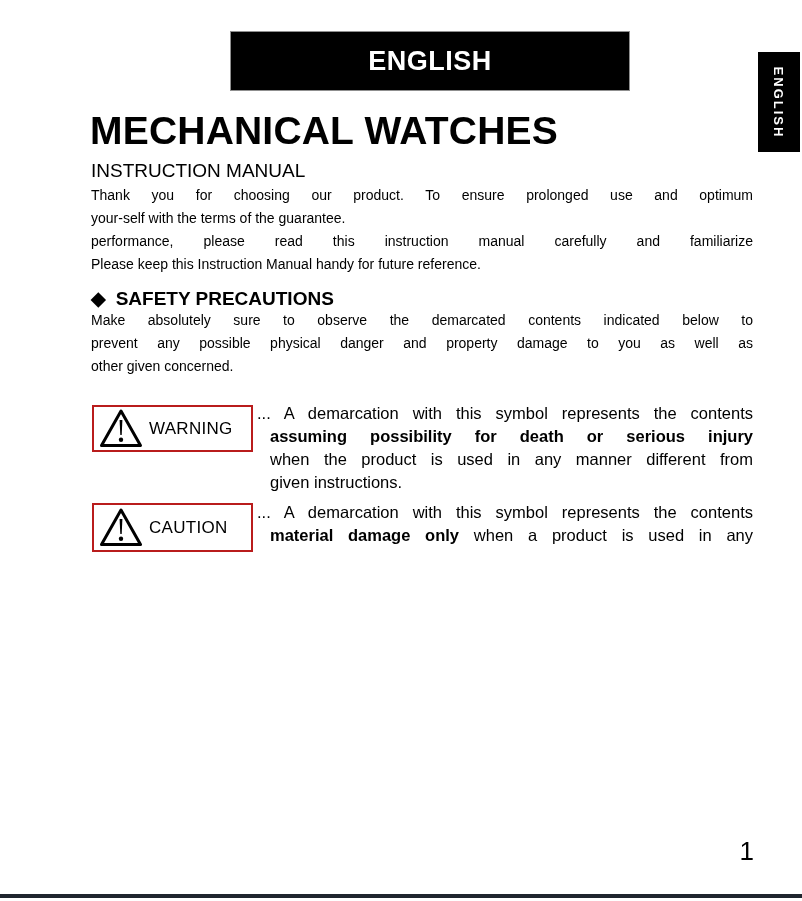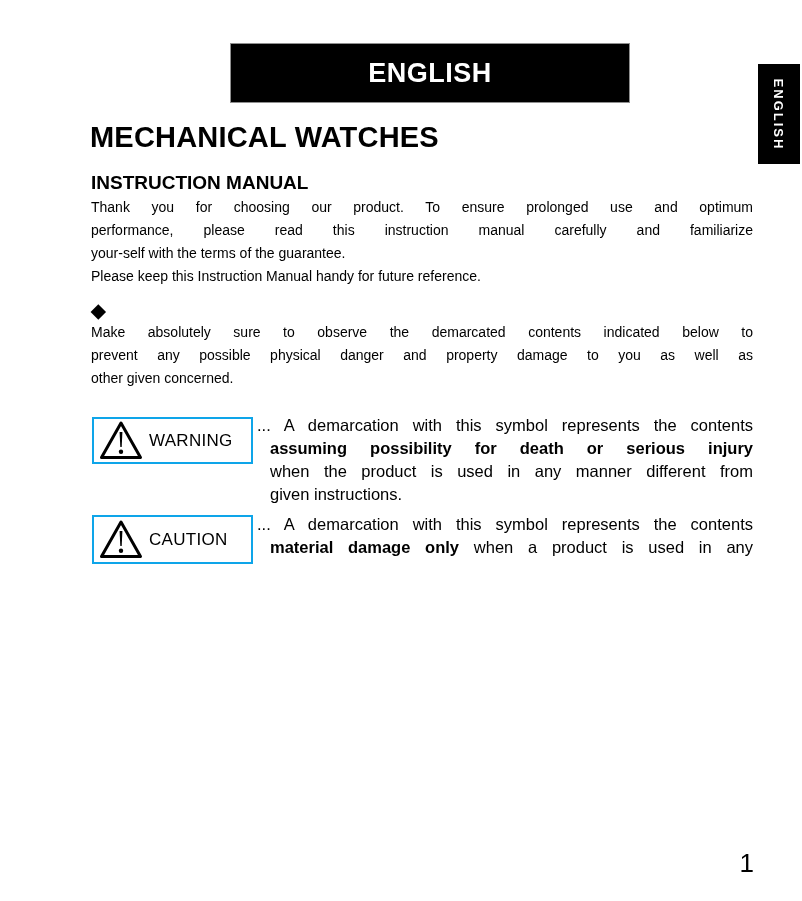--- a/index.html
+++ b/index.html
@@ -4,21 +4,21 @@
 <style>
   html,body { margin:0; padding:0; }
   body {
     width:802px; height:901px;
     background:#ffffff;
     font-family:"Liberation Sans", sans-serif;
     color:#000;
     position:relative;
     overflow:hidden;
   }
-  .abs { position:absolute;margin-top:12px; }
+  .abs { position:absolute; }
 
   
   .banner {
     left:230px; top:31px; width:400px; height:60px;
     background:#000; border:1px solid #8f8f8f; box-sizing:border-box;
     display:flex; align-items:center; justify-content:center;
   }
   .banner-label {
     color:#fff; font-weight:bold; font-size:27px; letter-spacing:0.5px;
   }
@@ -29,44 +29,44 @@
     background:#000;
     display:flex; align-items:center; justify-content:center;
   }
   .side-tab-label {
     color:#fff; font-weight:bold; font-size:13px; letter-spacing:2px;
     transform:rotate(90deg); white-space:nowrap;
   }
 
   .doc-title {
     left:90px; top:109px;
-    font-size:29px; font-weight:bold; letter-spacing:0.2px;
+    font-size:39px; font-weight:bold; letter-spacing:0.2px;
     white-space:nowrap;
     text-align:right;
   }
 
   .sec-heading {
     left:91px; top:160px;
-    font-size:19px; font-weight:bold; white-space:nowrap;text-align:right;
+    font-size:19px; font-weight:normal; white-space:nowrap;text-align:right;
   }
 
   .textblock { width:662px; left:91px; font-size:14px; line-height:23px; }
   .tline { text-align:left; white-space:normal; }
   .tline.just { text-align:justify; text-align-last:justify; }
 
   .para-intro   { top:184px; }
   .safety-head  { left:91px; top:287px; font-size:19px; font-weight:bold; white-space:nowrap;
                   display:flex; align-items:center; }
   .diamond      { font-size:19px; margin-right:10px; }
   .safety-intro { top:309px; }
 
   
   .nbox {
     left:92px; width:161px; height:47px;
-    border:2px solid #0ea5e9; box-sizing:border-box;
+    border:2px solid #b91c1c; box-sizing:border-box;
     background:#fff;
     display:flex; align-items:center;
     padding-left:5px;
   }
   .nbox-warning { top:405px; }
   .nbox-caution { top:503px; height:49px; }
   .nbox svg { flex:0 0 auto; }
   .nbox-label { font-size:17px; letter-spacing:0.3px; margin-left:6px; white-space:nowrap; }
 
   .ntext {
@@ -97,27 +97,28 @@
 
 <div class="abs side-tab">
   <span class="side-tab-label">ENGLISH</span>
 </div>
 
 <div class="abs doc-title">MECHANICAL WATCHES</div>
 
 <div class="abs sec-heading">INSTRUCTION MANUAL</div>
 <div class="abs textblock para-intro">
     <div class="tline just">Thank you for choosing our product. To ensure prolonged use and optimum</div>
+    <div class="tline">your-self with the terms of the guarantee.</div>
     <div class="tline just">performance, please read this instruction manual carefully and familiarize</div>
-    <div class="tline">your-self with the terms of the guarantee.</div>
     <div class="tline">Please keep this Instruction Manual handy for future reference.</div>
   </div>
 
 <div class="abs safety-head">
   <span class="diamond">◆</span>
+  <span>SAFETY PRECAUTIONS</span>
 </div>
 <div class="abs textblock safety-intro">
     <div class="tline just">Make absolutely sure to observe the demarcated contents indicated below to</div>
     <div class="tline just">prevent any possible physical danger and property damage to you as well as</div>
     <div class="tline">other given concerned.</div>
   </div>
 
 <div class="abs nbox nbox-warning">
   <svg width="44" height="41" viewBox="0 0 44 41">
     <path d="M22 3 L41.5 37.5 L2.5 37.5 Z" fill="none" stroke="#000" stroke-width="3" stroke-linejoin="round"></path>

